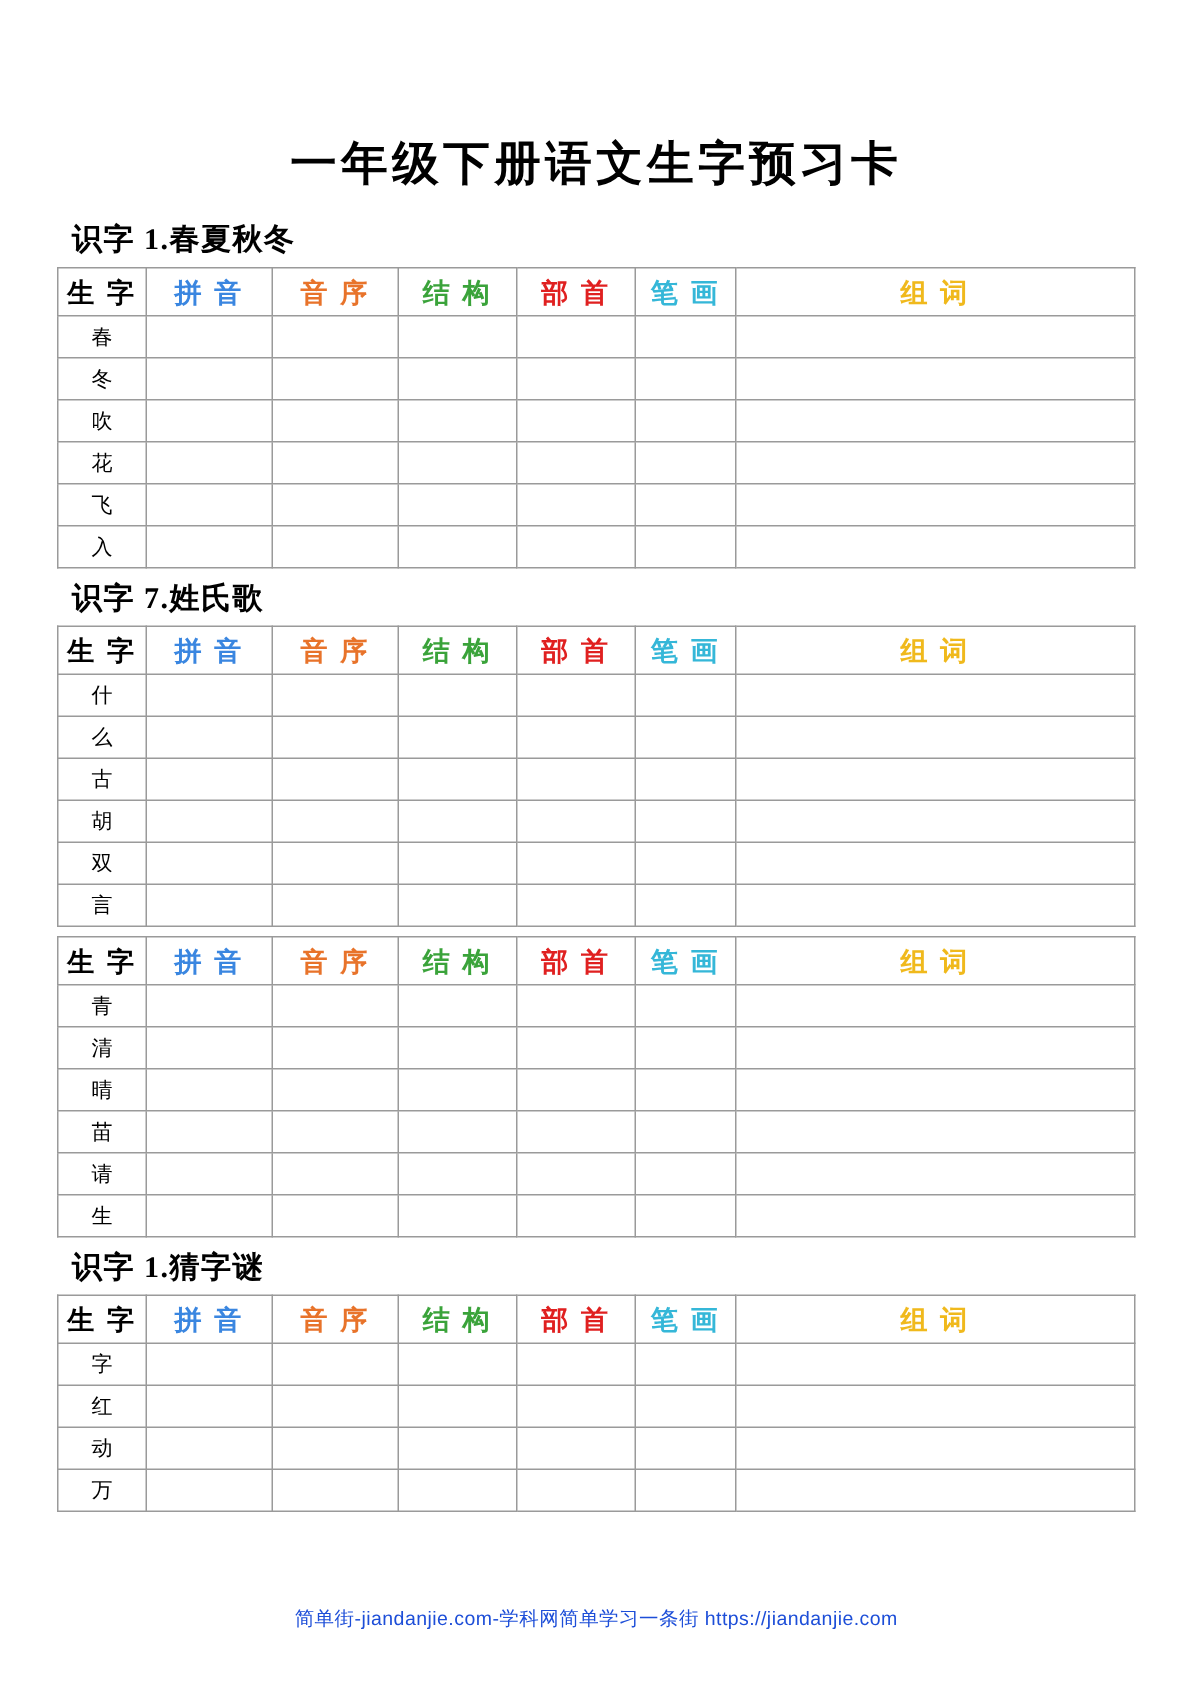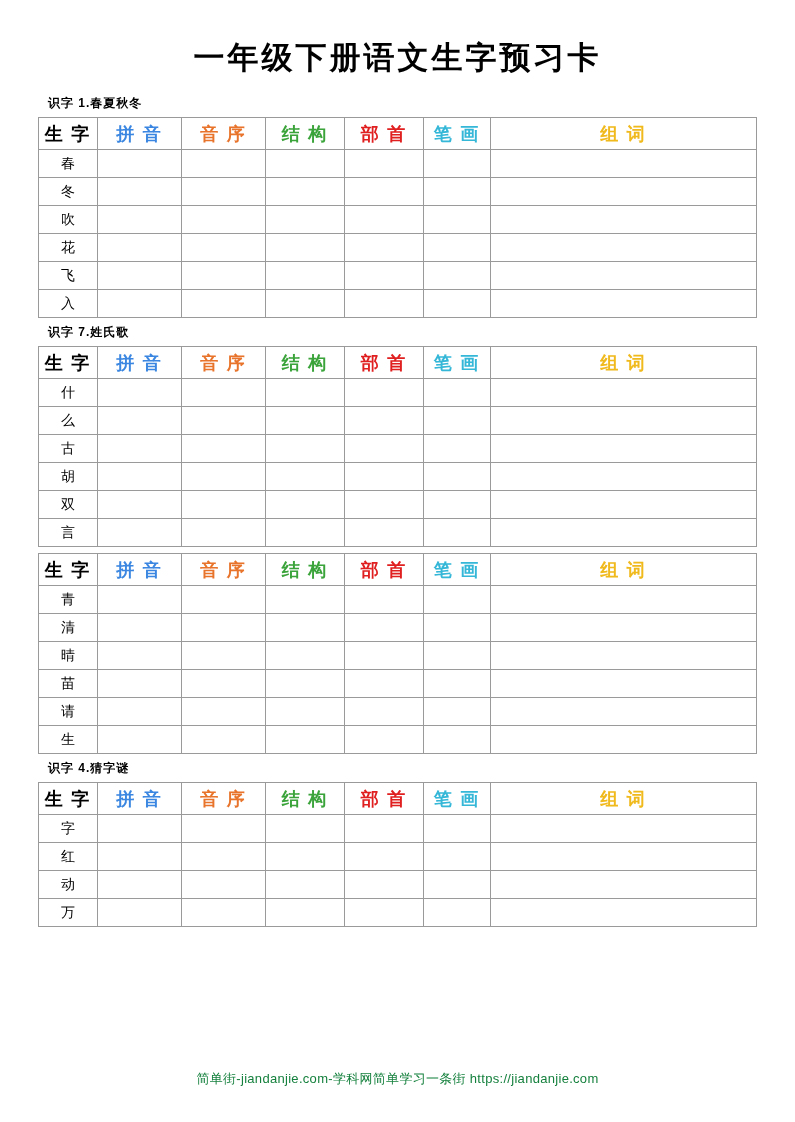--- a/index.html
+++ b/index.html
@@ -21,29 +21,29 @@
     box-sizing: border-box;
     padding: 0 38px;
   }
   .doc-title {
     text-align: center;
     font-family: "Liberation Serif", serif;
     font-size: 31px;
     font-weight: bold;
     letter-spacing: 3px;
     margin: 0;
-    padding-top: 37px;
+    padding-top: 88px;
     padding-bottom: 10px;
   }
   .section {
     margin-top: 6px;
   }
   .section-title {
-    font-family: Liberation Sans, sans-serif;
-    font-size: 12px;
+    font-family: Liberation Serif, serif;
+    font-size: 20px;
     font-weight: bold;
     letter-spacing: 1px;
     margin: 0 0 5px 10px;
   }
   table.card {
     border-collapse: collapse;
     width: 100%;
     table-layout: fixed;
   }
   table.card td, table.card th {
@@ -80,21 +80,21 @@
 
   .char-cell { font-size: 15px; }
 
   .footer {
     position: absolute;
     left: 0;
     right: 0;
     bottom: 34px;
     text-align: center;
     font-size: 13px;
-    color: #15803d;
+    color: #1d4ed8;
     font-family: "Liberation Sans", sans-serif;
     letter-spacing: 0.3px;
   }
 </style>
 </head>
 <body>
 
 <div class="page">
 
   <h1 class="doc-title">一年级下册语文生字预习卡</h1>
@@ -311,21 +311,21 @@
           <td></td>
           <td></td>
           <td></td>
           <td></td>
         </tr>
       </tbody>
     </table>
   </div>
 
   <div class="section">
-    <div class="section-title">识字 4.猜字谜</div>
+    <div class="section-title">识字 1.猜字谜</div>
     <table class="card">
       <thead>
         <tr>
           <th class="col-sz h-sz" style="color: rgb(0, 0, 0);">生 字</th>
           <th class="col-py h-py" style="color: rgb(58, 134, 224);">拼 音</th>
           <th class="col-yx h-yx" style="color: rgb(232, 115, 42);">音 序</th>
           <th class="col-jg h-jg" style="color: rgb(58, 163, 58);">结 构</th>
           <th class="col-bs h-bs" style="color: rgb(224, 32, 32);">部 首</th>
           <th class="col-bh h-bh" style="color: rgb(53, 183, 216);">笔 画</th>
           <th class="col-zc h-zc" style="color: rgb(240, 185, 28);">组 词</th>

